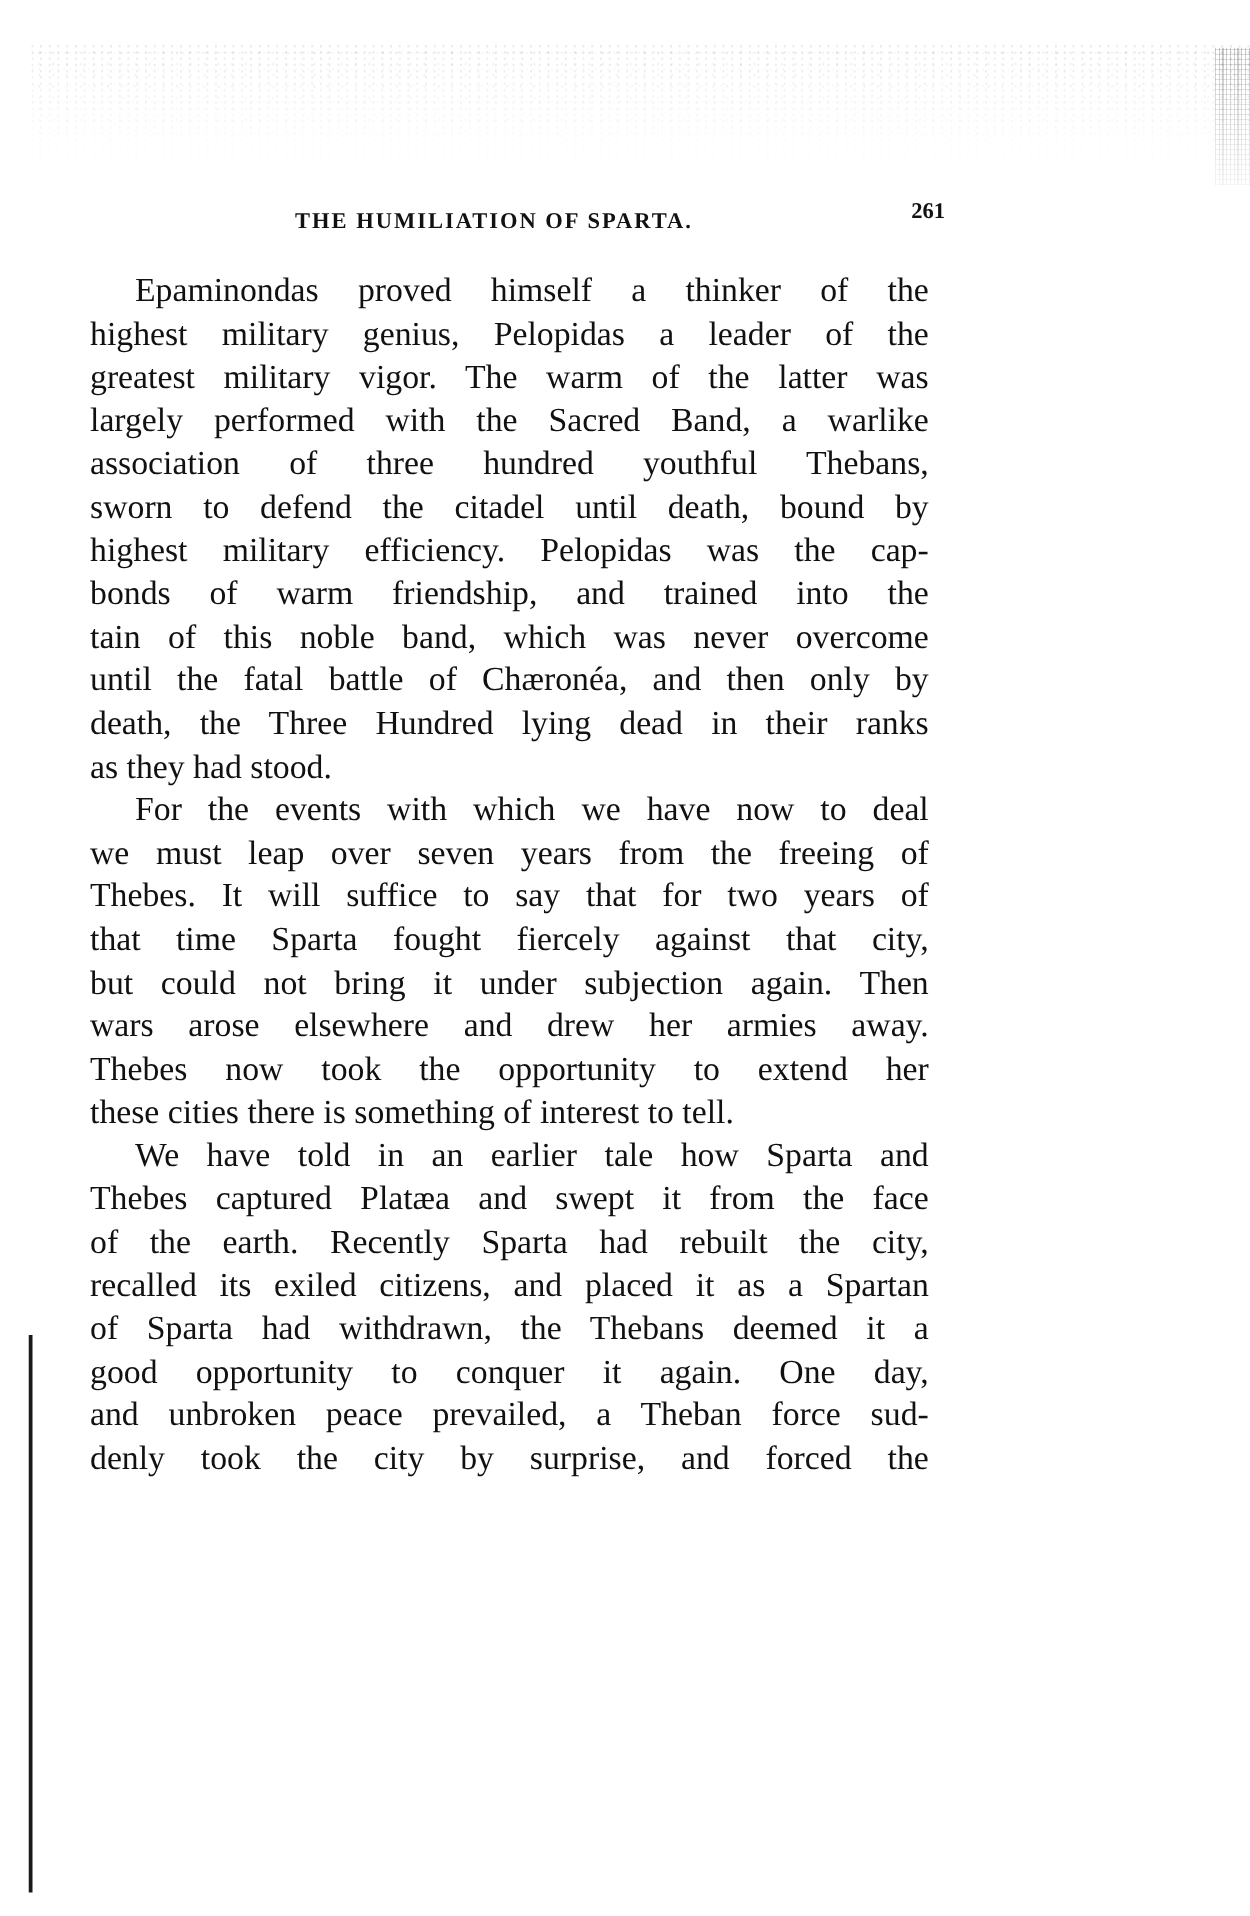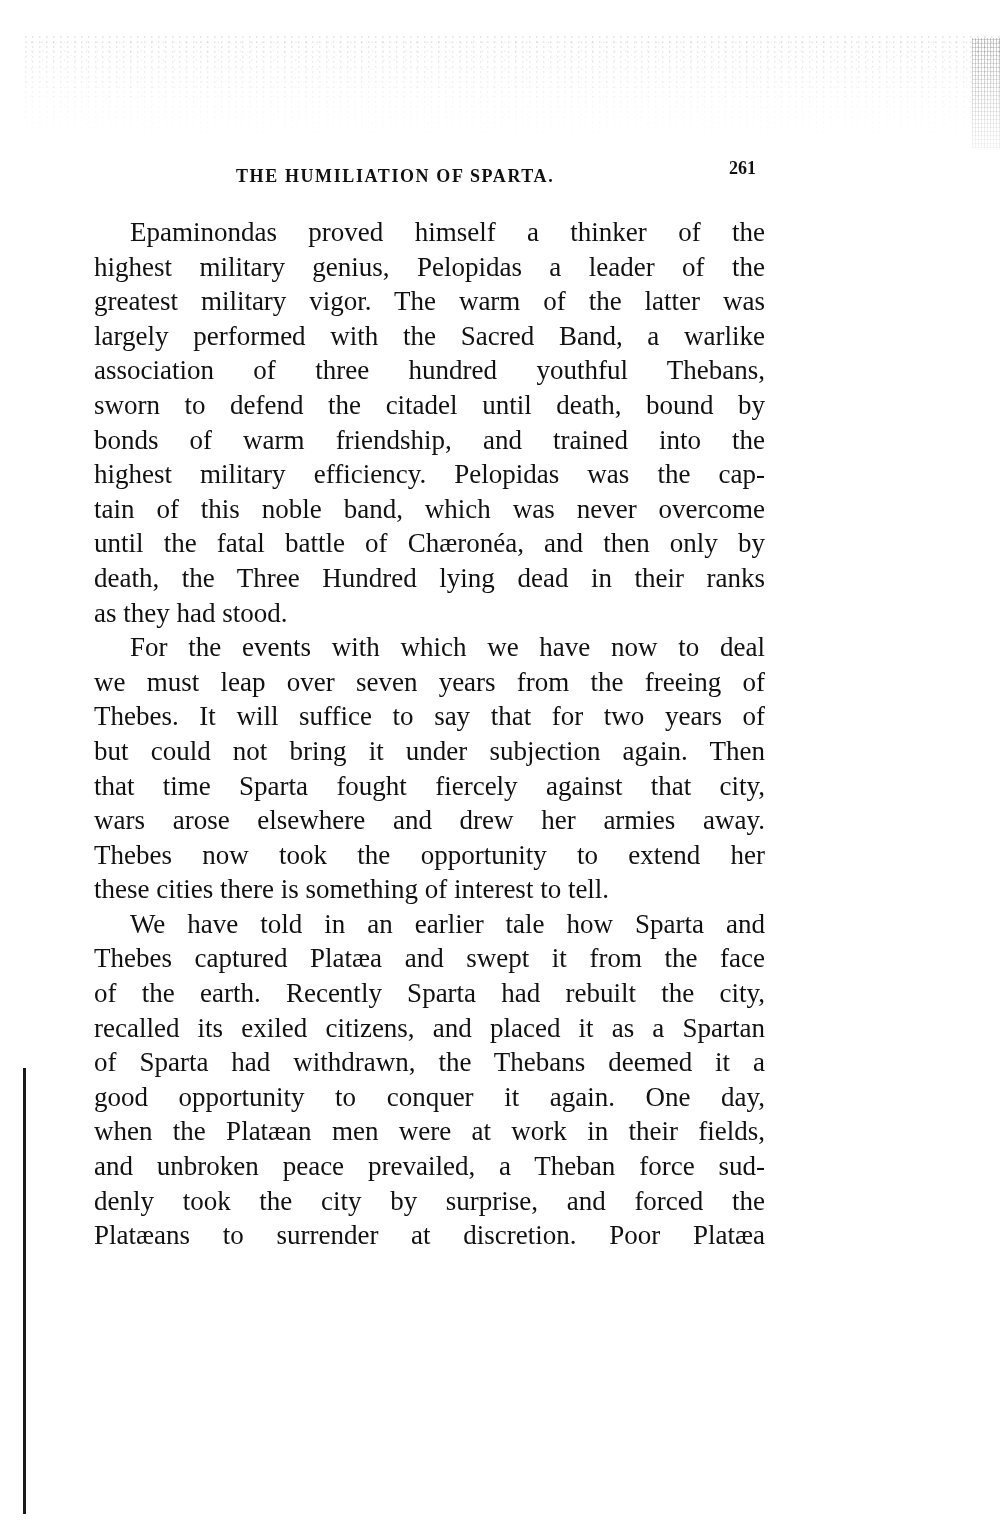--- a/index.html
+++ b/index.html
@@ -71,21 +71,21 @@
     .page-number {
       position: absolute;
       right: 0;
       top: 0;
       font-weight: bold;
       font-size: 18px;
       white-space: nowrap;
     }
     .body-text {
       position: absolute;
-      left: 94px;
+      left: 72px;
       top: 215px;
       width: 671px;
     }
     .line {
       display: block;
       height: 34.6px;
       line-height: 34.6px;
       font-size: 27px;
       text-align: justify;
       text-align-last: justify;
@@ -108,44 +108,42 @@
 
 <div class="body-text">
 
   <div>
     <span class="line indent">Epaminondas proved himself a thinker of the</span>
     <span class="line">highest military genius, Pelopidas a leader of the</span>
     <span class="line">greatest military vigor.  The warm of the latter was</span>
     <span class="line">largely performed with the Sacred Band, a warlike</span>
     <span class="line">association of three hundred youthful Thebans,</span>
     <span class="line">sworn to defend the citadel until death, bound by</span>
+    <span class="line">highest military efficiency.  Pelopidas was the cap-</span>
     <span class="line">bonds of warm friendship, and trained into the</span>
-    <span class="line">highest military efficiency.  Pelopidas was the cap-</span>
     <span class="line">tain of this noble band, which was never overcome</span>
     <span class="line">until the fatal battle of Chæronéa, and then only by</span>
     <span class="line">death, the Three Hundred lying dead in their ranks</span>
     <span class="line last">as they had stood.</span>
   </div>
 
   <div>
     <span class="line indent">For the events with which we have now to deal</span>
     <span class="line">we must leap over seven years from the freeing of</span>
     <span class="line">Thebes.  It will suffice to say that for two years of</span>
+    <span class="line">that time Sparta fought fiercely against that city,</span>
     <span class="line">but could not bring it under subjection again.  Then</span>
-    <span class="line">that time Sparta fought fiercely against that city,</span>
     <span class="line">wars arose elsewhere and drew her armies away.</span>
     <span class="line">Thebes now took the opportunity to extend her</span>
     <span class="line last">these cities there is something of interest to tell.</span>
   </div>
 
   <div>
     <span class="line indent">We have told in an earlier tale how Sparta and</span>
     <span class="line">Thebes captured Platæa and swept it from the face</span>
     <span class="line">of the earth.  Recently Sparta had rebuilt the city,</span>
     <span class="line">recalled its exiled citizens, and placed it as a Spartan</span>
     <span class="line">of Sparta had withdrawn, the Thebans deemed it a</span>
     <span class="line">good opportunity to conquer it again.  One day,</span>
-    <span class="line">when the Platæan men were at work in their fields,</span>
     <span class="line">and unbroken peace prevailed, a Theban force sud-</span>
     <span class="line">denly took the city by surprise, and forced the</span>
-    <span class="line">Platæans to surrender at discretion.  Poor Platæa</span>
   </div>
 </div>
 
 </body></html>

